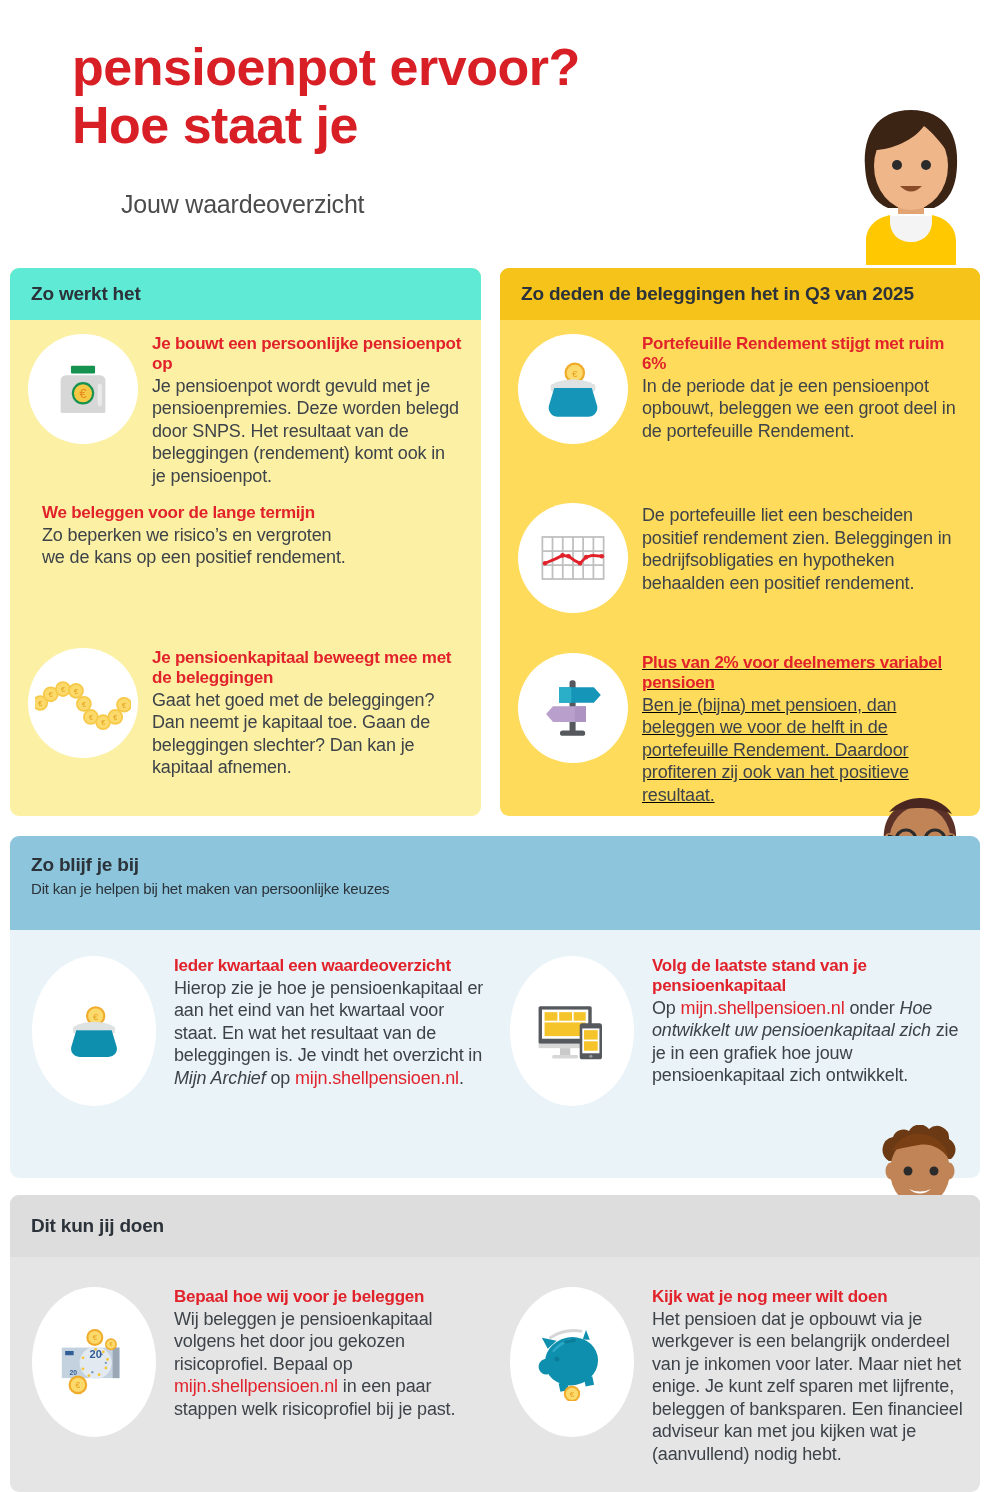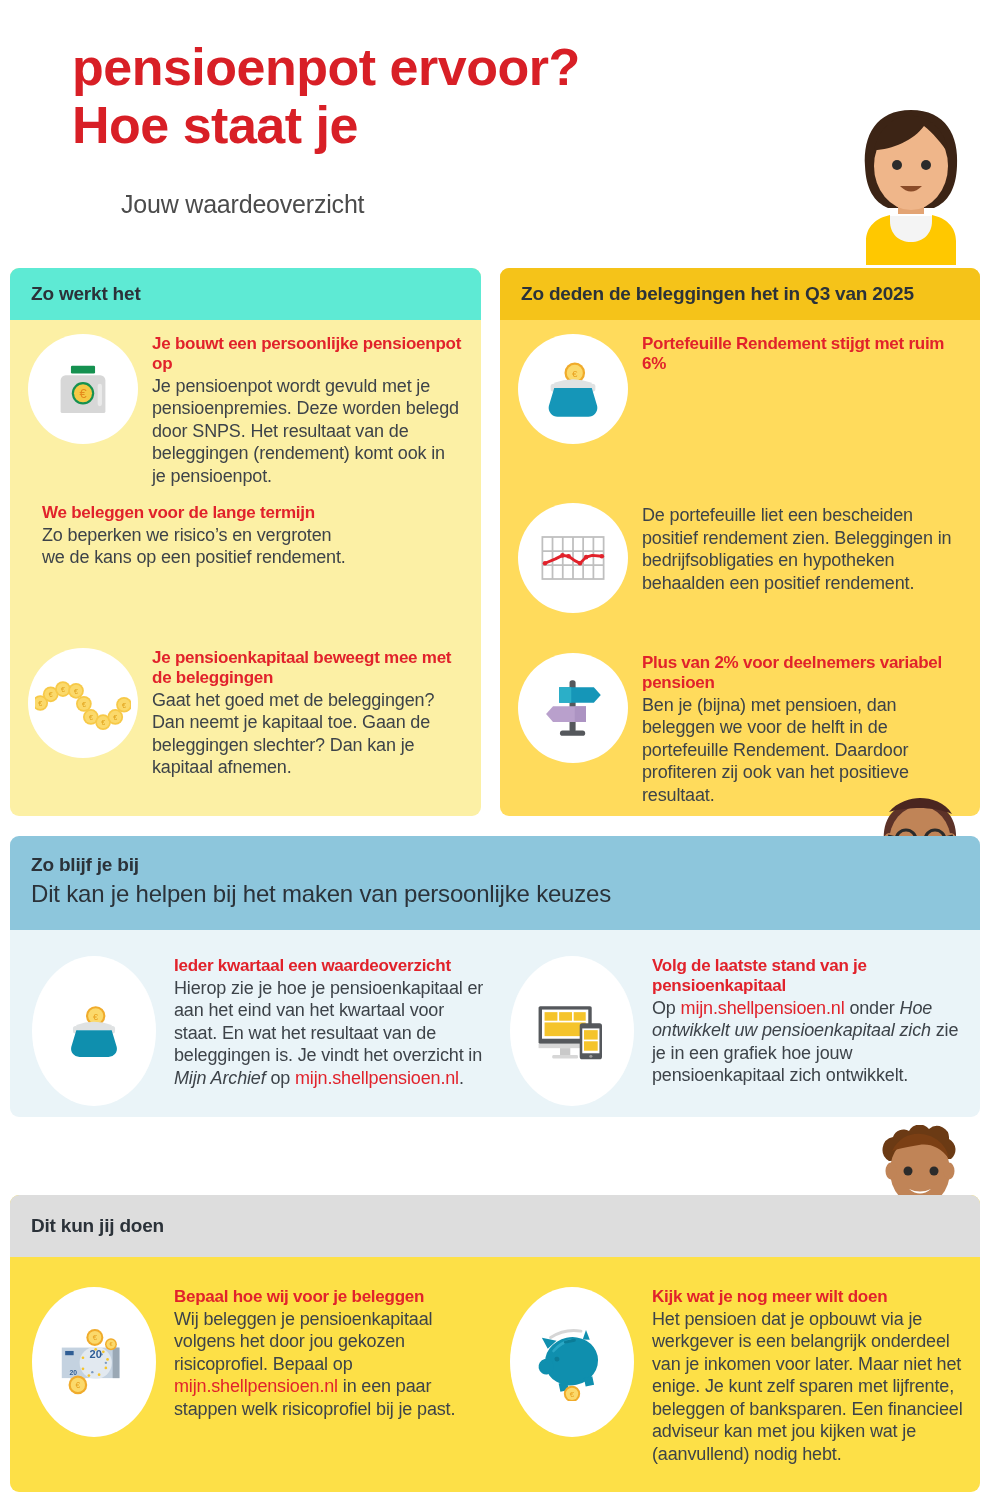--- a/index.html
+++ b/index.html
@@ -53,33 +53,33 @@
     letter-spacing: -0.25px;
   }
   .body {
     color: #3d4349; font-size: 18px; line-height: 1.25; margin-top: 1px;
     letter-spacing: -0.15px;
   }
   .body .lnk { color: #e1222b; }
   .body .it { font-style: italic; }
 
   
-  #sec-blue { position: absolute; left: 10px; top: 836px; width: 970px; height: 281px;
+  #sec-blue { position: absolute; left: 10px; top: 836px; width: 970px; height: 342px;
               background: #eaf4f8; border-radius: 9px; }
   #sec-blue .band {
     position: absolute; left: 0; top: 0; width: 970px; height: 94px;
     background: #8dc6dc; border-radius: 9px 9px 0 0;
     padding: 18px 0 0 21px;
   }
   .band-title { font-size: 19px; font-weight: bold; color: #2b3239; letter-spacing: -0.2px;}
-  .band-sub   { font-size: 24px; color: #2b3239; margin-top: 4px; letter-spacing: -0.2px;}
+  .band-sub   { font-size: 15px; color: #2b3239; margin-top: 4px; letter-spacing: -0.2px;}
 
   
   #sec-grey { position: absolute; left: 10px; top: 1195px; width: 970px; height: 297px;
-              background: #fde047; border-radius: 9px; }
+              background: #e5e5e5; border-radius: 9px; }
   #sec-grey .band {
     position: absolute; left: 0; top: 0; width: 970px; height: 62px;
     background: #dddddd; border-radius: 9px 9px 0 0;
     display: flex; align-items: center; padding-left: 21px;
   }
 
   .avatar-mid  { position: absolute; left: 855px; top: 798px;  width: 130px; height: 120px; }
   .avatar-bot  { position: absolute; left: 855px; top: 1125px; width: 130px; height: 120px; }
 
   svg { display: block; }
@@ -207,20 +207,21 @@
           <circle cx="40" cy="15" r="9" fill="#fbd96b"></circle>
           <text x="40" y="20" font-size="11" fill="#e8a11f" text-anchor="middle" font-family="'Liberation Sans',sans-serif">€</text>
           <path d="M17 26 q21 -8 42 0 v6 h-42 z" fill="#dfe2e3"></path>
           <rect x="13" y="27" width="6" height="9" rx="3" fill="#dfe2e3"></rect>
           <rect x="57" y="27" width="6" height="9" rx="3" fill="#dfe2e3"></rect>
           <path d="M17 32 h42 l6 20 a10 10 0 0 1 -10 12 h-34 a10 10 0 0 1 -10 -12 z" fill="#1596b8"></path>
         </svg>
       </div>
       <div class="txt" style="width:335px;">
         <div class="h-red">Portefeuille Rendement stijgt met ruim 6%</div>
+        <div class="body">In de periode dat je een pensioenpot opbouwt, beleggen we een groot deel in de portefeuille Rendement.</div>
       </div>
     </div>
 
     <div class="row" style="left:18px; top:235px; width:455px;">
       <div class="icon-circle" style="width:110px;height:110px;">
         <svg viewBox="0 0 80 56" width="70" height="50">
           <g stroke="#bfbfbf" stroke-width="2" fill="none">
             <rect x="5" y="4" width="70" height="48"></rect>
             <path d="M5 20 h70 M5 36 h70"></path>
             <path d="M16.6 4 v48 M28.3 4 v48 M40 4 v48 M51.6 4 v48 M63.3 4 v48"></path>
@@ -245,21 +246,21 @@
       <div class="icon-circle" style="width:110px;height:110px;">
         <svg viewBox="0 0 80 76" width="70" height="66">
           <rect x="36" y="6" width="7" height="60" rx="3" fill="#55585c"></rect>
           <path d="M24 14 h40 l8 9 l-8 9 h-40 z" fill="#1596b8"></path>
           <path d="M24 14 h14 v18 h-14 z" fill="#2bafc8"></path>
           <path d="M55 36 h-38 l-8 9 l8 9 h38 z" fill="#b9a0cc"></path>
           <path d="M42 36 h13 v18 h-13 z" fill="#ac93c2"></path>
           <rect x="25" y="64" width="29" height="6" rx="3" fill="#55585c"></rect>
         </svg>
       </div>
-      <div class="txt" style="width:335px;">
+      <div class="txt" style="width:335px;text-decoration:underline;">
         <div class="h-red">Plus van 2% voor deelnemers variabel pensioen</div>
         <div class="body">Ben je (bijna) met pensioen, dan beleggen we voor de helft in de portefeuille Rendement. Daardoor profiteren zij ook van het positieve resultaat.</div>
       </div>
     </div>
   </div>
 
   <div class="avatar-mid">
     <svg viewBox="0 0 130 120" width="130" height="120">
       <path d="M65 4 C38 4 27 22 29 44 C30 60 38 72 50 76 L80 76 C92 72 100 60 101 44 C103 22 92 4 65 4 Z" fill="#5c3228"></path>
       <ellipse cx="65" cy="44" rx="31" ry="36" fill="#c08457"></ellipse>

